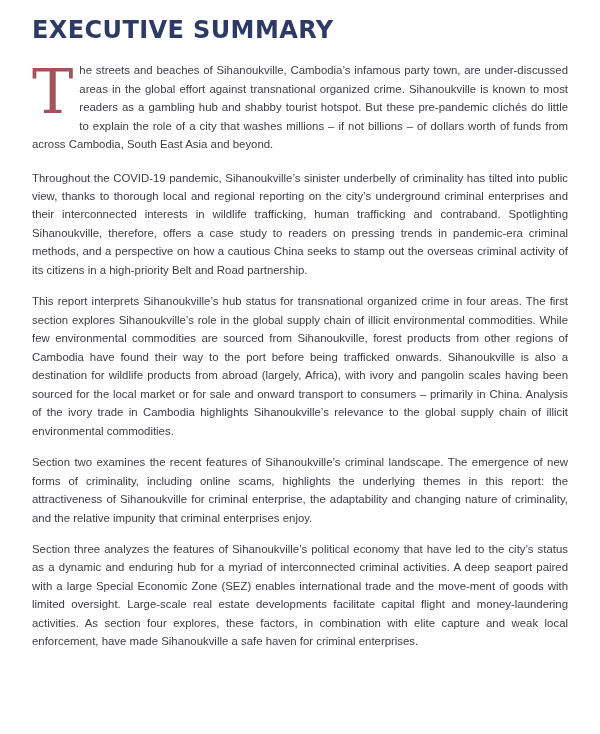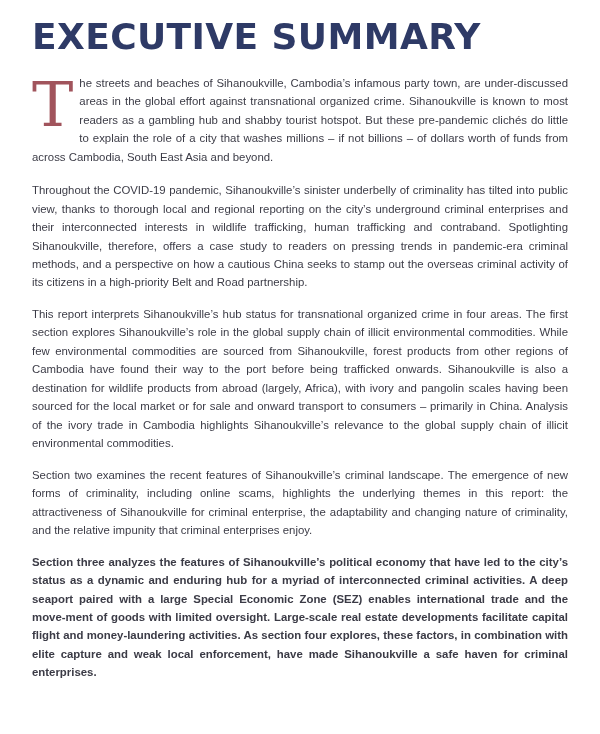--- a/index.html
+++ b/index.html
@@ -16,40 +16,39 @@
   .page {
     position: relative;
     width: 600px;
     height: 734px;
     box-sizing: border-box;
     padding: 18px 32px 10px 32px;
     background: #ffffff;
   }
   .page-title {
     font-family: "DejaVu Sans", sans-serif;
-    font-size: 36px;
+    font-size: 24px;
     font-weight: bold;
     letter-spacing: 0.4px;
     color: #2e3a66;
     margin: 0 0 18px 0;
     line-height: 1.05;
   }
   .body-copy {
     color: #3b3b46;
     font-size: 11.4px;
     line-height: 1.62;
     text-align: justify;
     font-family: "Liberation Sans", sans-serif;
   }
   .para {
     margin: 0 0 13px 0;
   }
   .para:last-child {
     margin-bottom: 0;
-    font-weight: bold;
   }
   .dropcap-para {
     margin-bottom: 15px;
   }
   .dropcap {
     float: left;
     font-family: "DejaVu Serif", serif;
     font-size: 62px;
     line-height: 0.82;
     font-weight: normal;

